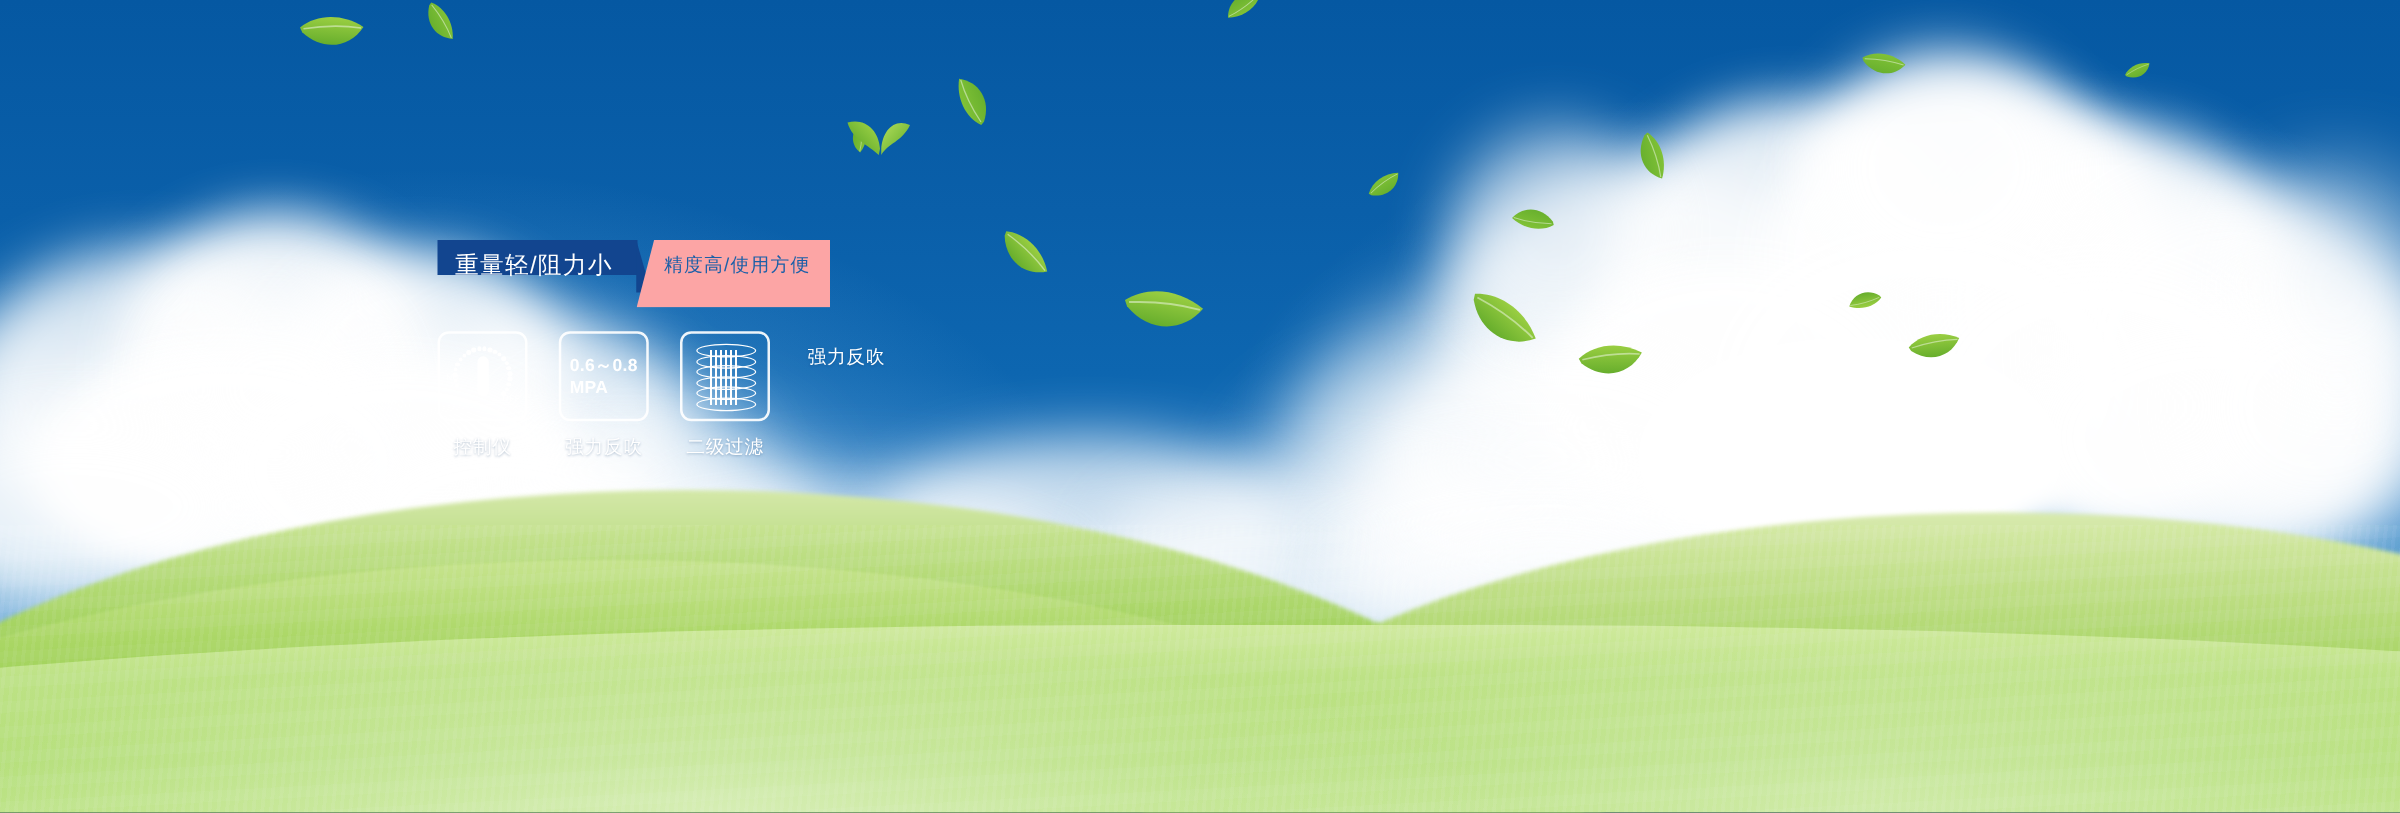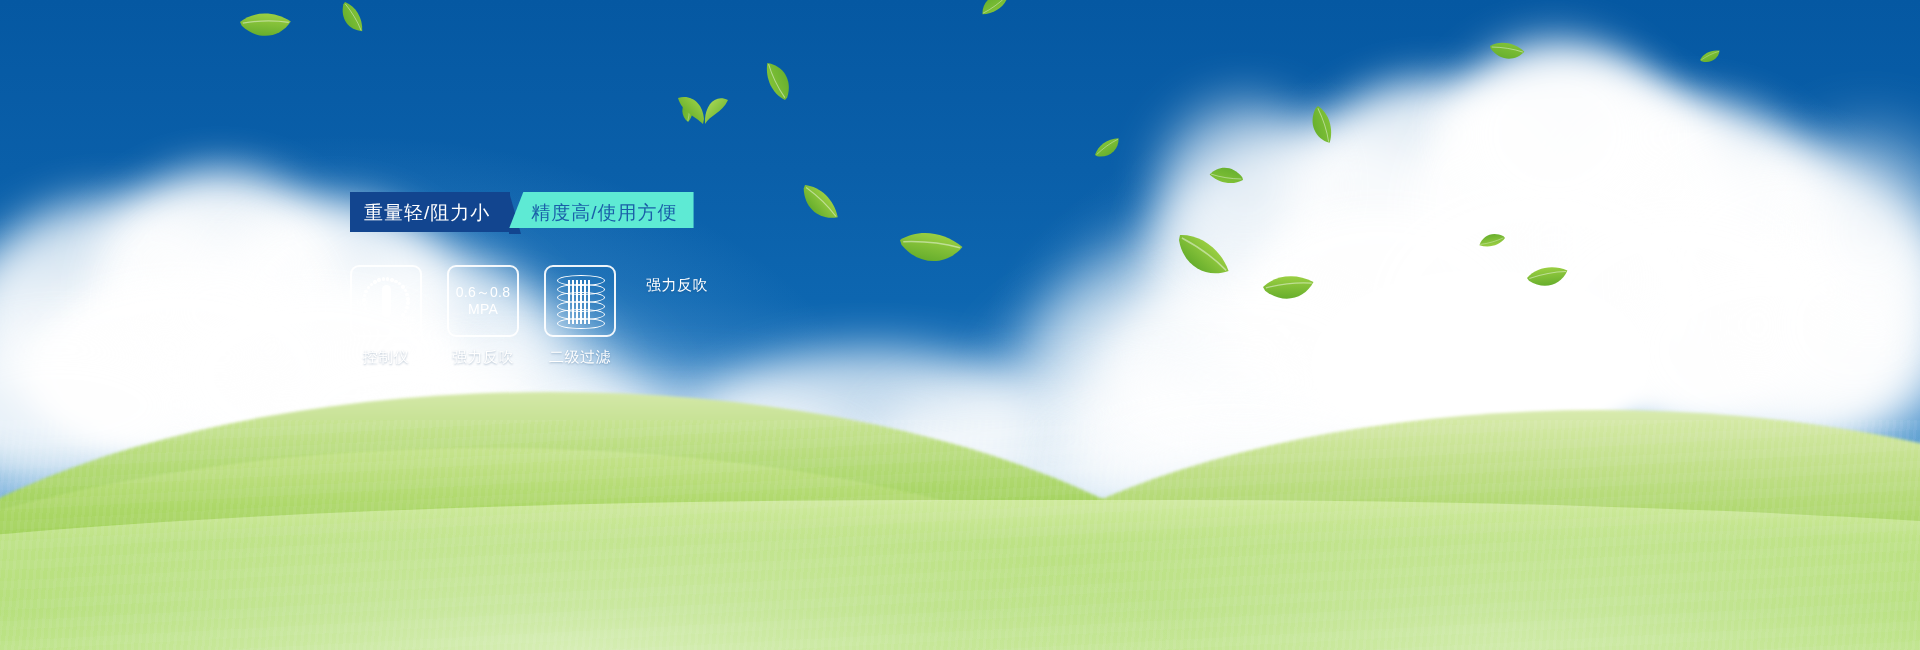--- a/index.html
+++ b/index.html
@@ -85,37 +85,37 @@
   }
 
   #titleLeaf{position:absolute;left:676px;top:86px;}
 
   
   #tabs{position:absolute;left:350px;top:192px;height:42px;display:flex;}
   #tabA{
     background:#12458f;
     color:#ffffff;
     font-size:19px;
-    height:40px;line-height:42px;
+    height:28px;line-height:42px;
     padding:0 20px 0 14px;
     position:relative;
     letter-spacing:1px;
     white-space:nowrap;
   }
   #tabA:after{
     content:"";position:absolute;right:-11px;top:0;
     width:0;height:0;
     border-left:12px solid #12458f;
     border-top:42px solid transparent;
   }
   #tabB{
-    background:#5eead4;
+    background:#fca5a5;
     color:#1a5fa8;
-    font-size:19px;
-    height:36px;line-height:42px;
+    font-size:15px;
+    height:54px;line-height:42px;
     padding:0 16px 0 22px;
     margin-left:-1px;
     position:relative;
     letter-spacing:1px;
     white-space:nowrap;
     clip-path:polygon(14px 0, 100% 0, 100% 100%, 0 100%);
   }
 
   
   #features{position:absolute;left:350px;top:265px;display:flex;gap:25px;}
@@ -124,21 +124,21 @@
     width:72px;height:72px;
     border:2px solid rgba(255,255,255,.92);
     border-radius:9px;
     display:flex;flex-direction:column;
     align-items:center;justify-content:center;
     color:#ffffff;
     box-sizing:border-box;
     position:relative;
     overflow:hidden;
   }
-  .featTxt{font-size:14px;line-height:17px;text-align:center;letter-spacing:.2px;}
+  .featTxt{font-size:14px;line-height:17px;text-align:left;letter-spacing:.2px;font-weight:bold;}
   .featTxt .ln2{display:block;}
   .featLabel{
     margin-top:11px;
     font-size:15px;color:#ffffff;white-space:nowrap;
     letter-spacing:.5px;
     text-shadow:0 1px 2px rgba(0,50,100,.3);
   }
 
   
   .knob{position:relative;width:58px;height:56px;}

